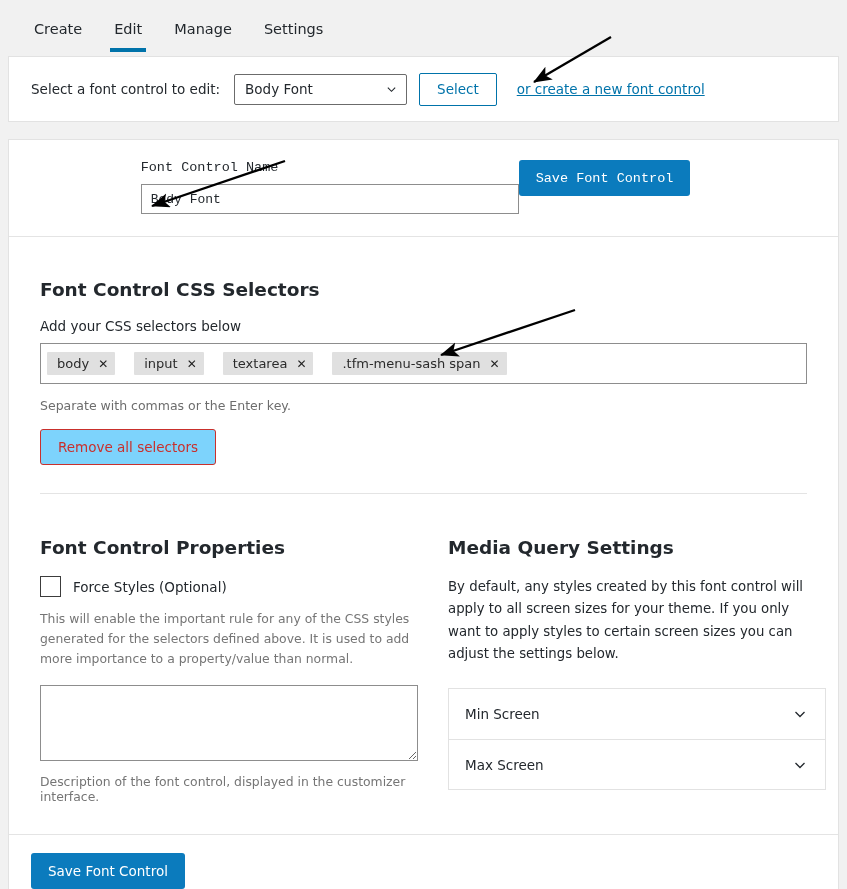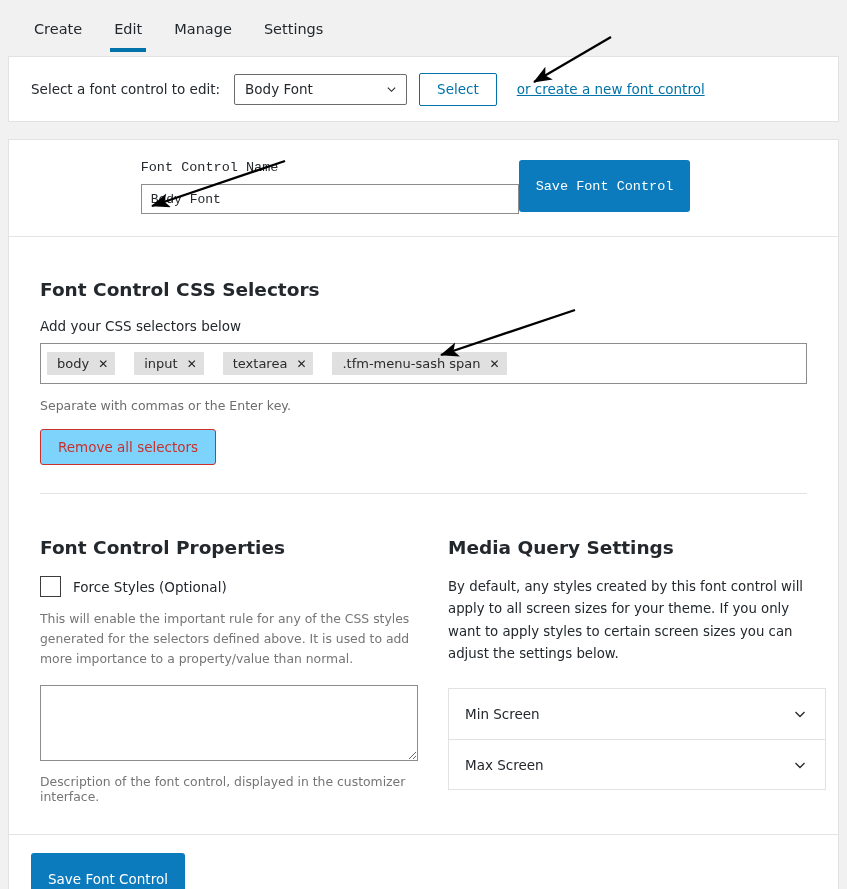--- a/index.html
+++ b/index.html
@@ -127,21 +127,21 @@
     height: 30px;
     padding: 0 9px;
     font-family: inherit;
     font-size: 13px;
     color: #23282d;
     border: 1px solid #8d8d8d;
     border-radius: 0;
     background: #fff;
   }
   .btn-primary {
-    height: 52px;
+    height: 36px;
     padding: 0 17px;
     background: #0b7bbd;
     color: #ffffff;
     font-family: inherit;
     font-size: 13.5px;
     border: none;
     border-radius: 3px;
     cursor: pointer;
     white-space: nowrap;
   }

